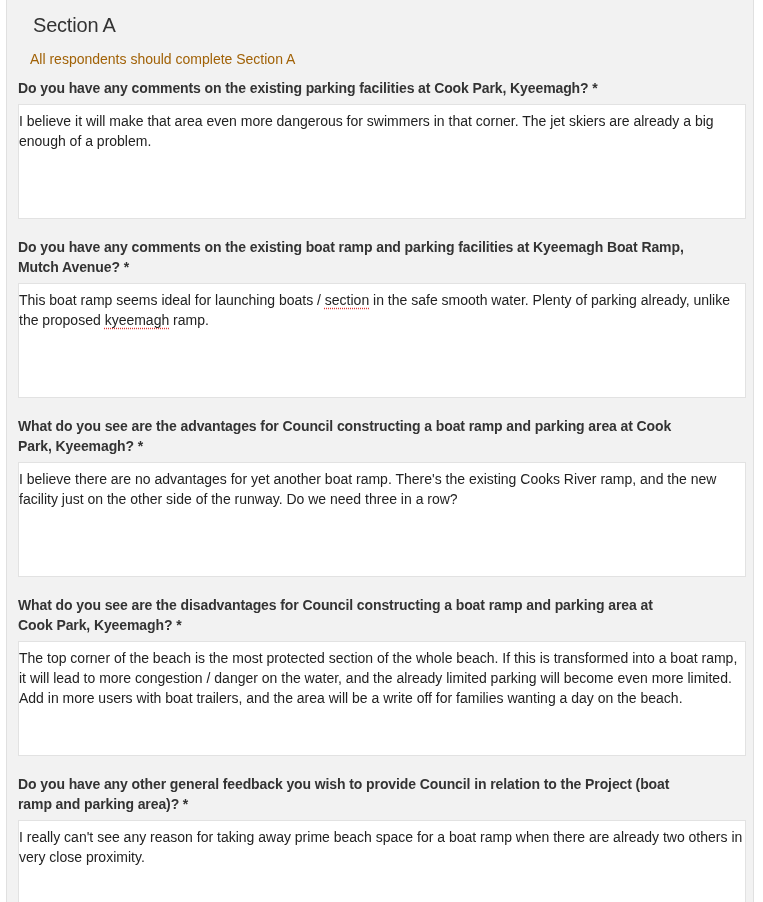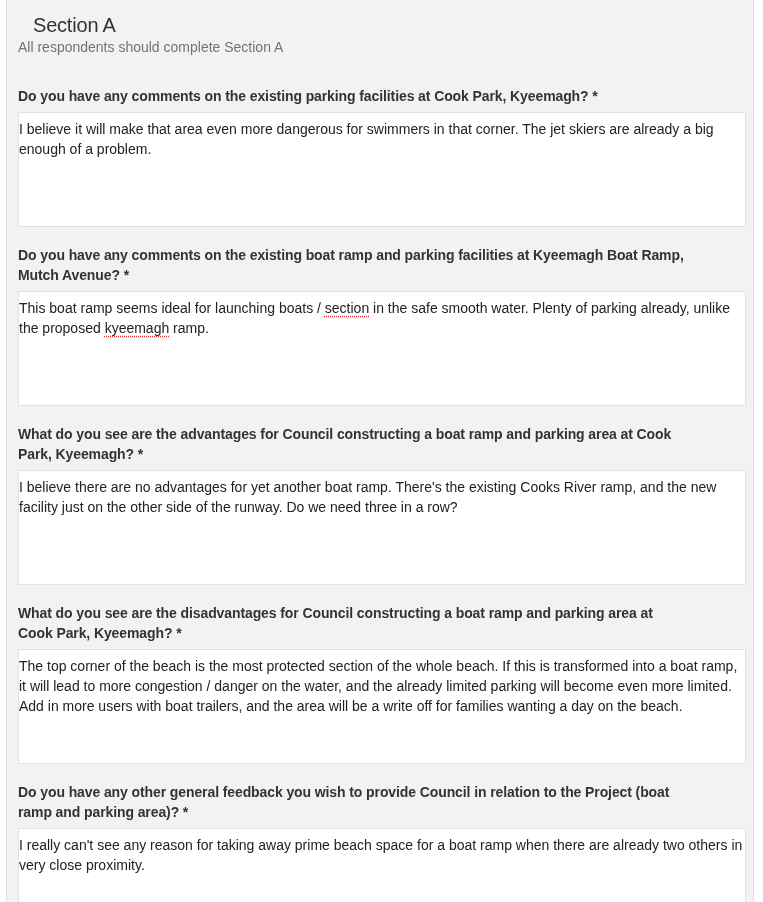--- a/index.html
+++ b/index.html
@@ -33,28 +33,27 @@
       font-weight: normal;
       color: #333333;
       margin: 15px;
       letter-spacing: -0.2px;
     }
     .section-desc {
       position: absolute;
       left: 11px;
       top: 43px;
       font-size: 14px;
-      color: #737373;
-      margin: 0;
+      color: #a16207;
+      margin: 12px;
     }
     .question {
       position: absolute;
       left: 11px;
       width: 668px;
-      margin-top: 8px;
     }
     .q-label {
       display: block;
       font-size: 14px;
       font-weight: bold;
       color: #333333;
       line-height: 20px;
       margin: 0 0 6px 0;
       letter-spacing: -0.1px;
     }

